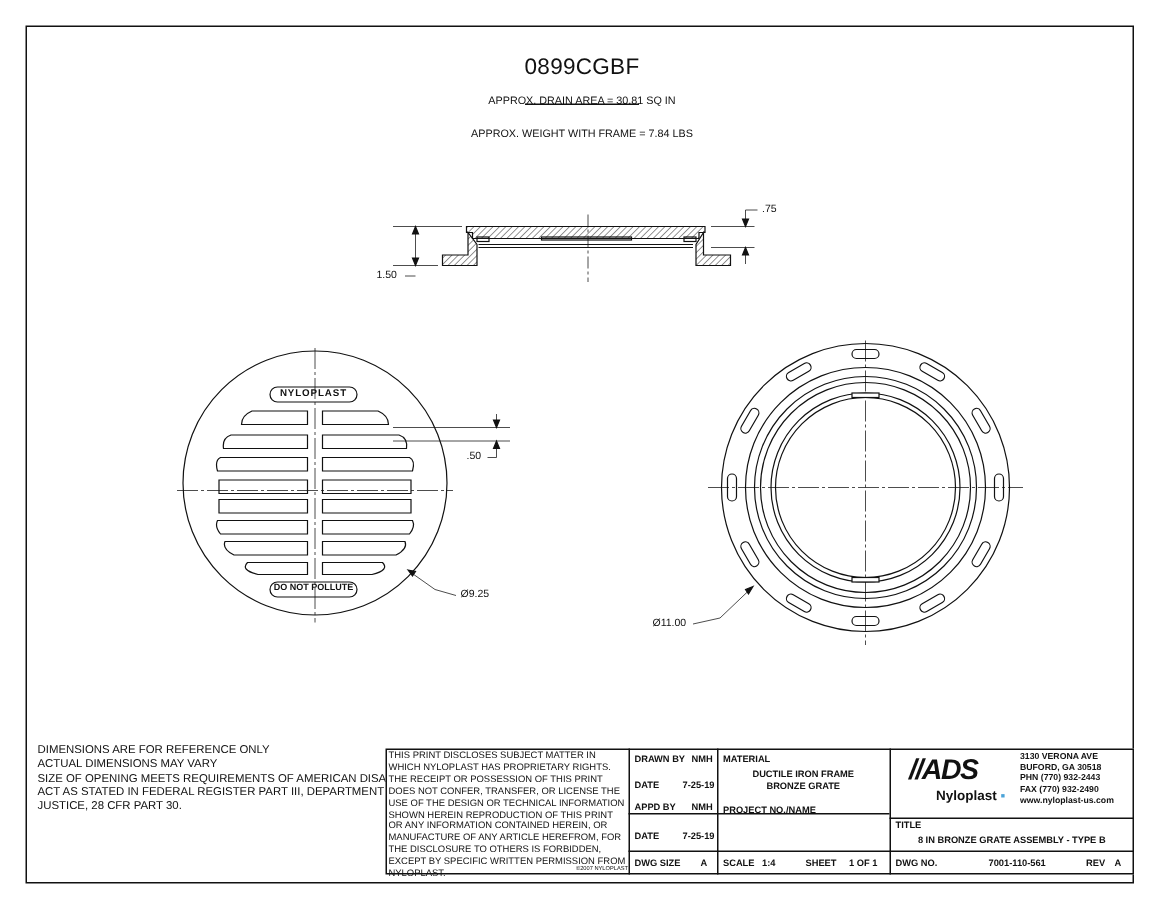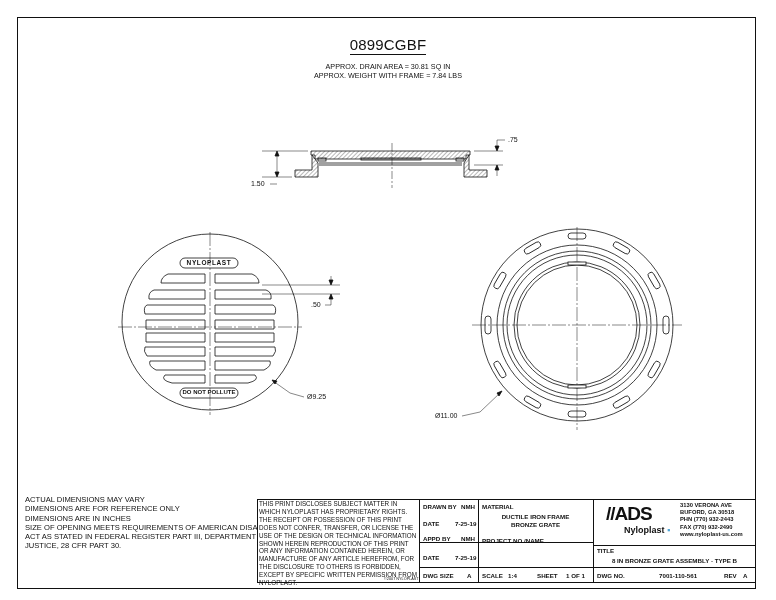--- a/index.html
+++ b/index.html
@@ -1,41 +1,41 @@
 <!DOCTYPE html>
 <html><head>
 <meta charset="utf-8">
 <style>
   html, body { margin:0; padding:0; background:#fff; }
   body { width:776px; height:600px; position:relative; overflow:hidden; font-family:"Liberation Sans", sans-serif; color:#111; }
   .sheet { position:absolute; left:17px; top:17px; width:739px; height:572px; border:1.5px solid #111; box-sizing:border-box; }
   .drawing { position:absolute; left:0; top:0; }
   .title-main { position:absolute; left:0; width:776px; top:36px; text-align:center; font-size:15px; letter-spacing:0.2px; }
-  .title-main span { border-bottom:1px solid #111; padding-bottom:1px; }
+  .title-main span { border-bottom:1px solid #111; padding-bottom:16px; }
   .subtitle { position:absolute; left:0; width:776px; text-align:center; font-size:7.2px; line-height:9px; }
   .dim { position:absolute; font-size:7px; }
   .notes { position:absolute; left:25px; top:495px; font-size:7.6px; line-height:9.3px; }
   .tb { position:absolute; top:499px; height:84px; border:1.3px solid #111; box-sizing:border-box; background:#fff; }
   .cell { position:absolute; font-size:6.2px; font-weight:bold; }
   .hline { position:absolute; height:0; border-top:1px solid #111; }
   .vline { position:absolute; width:0; border-left:1px solid #111; }
   .disclaimer { position:absolute; left:259px; top:500px; width:160px; font-size:6.3px; line-height:7.9px; }
   .copy { position:absolute; font-size:3.8px; }
-  .logo-ads { position:absolute; font-size:19px; font-weight:bold; letter-spacing:-1px; }
+  .logo-ads { position:absolute; font-size:19px; font-weight:bold; font-style:italic; letter-spacing:-1px; }
   .logo-ny { position:absolute; font-size:9px; font-weight:bold; }
   .addr { position:absolute; font-size:5.8px; font-weight:bold; line-height:7.2px; }
 </style>
 </head>
 <body>
 
 <div class="sheet"></div>
 
 <div class="title-main"><span>0899CGBF</span></div>
 <div class="subtitle" style="top:62px;">APPROX. DRAIN AREA = 30.81 SQ IN</div>
-<div class="subtitle" style="top:71px;">APPROX. WEIGHT WITH FRAME = 7.84 LBS</div>
+<div class="subtitle" style="top:84px;">APPROX. WEIGHT WITH FRAME = 7.84 LBS</div>
 
 <svg class="drawing" width="776" height="600" viewBox="0 0 776 600">
   <defs>
     <pattern id="hatch" width="3" height="3" patternUnits="userSpaceOnUse" patternTransform="rotate(45)">
       <line x1="0" y1="0" x2="0" y2="3" stroke="#111" stroke-width="0.6"></line>
     </pattern>
   </defs>
 
   <g fill="none" stroke="#111" stroke-width="0.8">
 
@@ -144,23 +144,22 @@
 
 <div class="dim" style="left:508px; top:136px;">.75</div>
 <div class="dim" style="left:251px; top:180px;">1.50</div>
 <div class="dim" style="left:185px; top:259px; font-size:6.5px; font-weight:bold; letter-spacing:0.6px; width:48px; text-align:center;">NYLOPLAST</div>
 <div class="dim" style="left:181px; top:389px; font-size:6px; font-weight:bold; width:56px; text-align:center;">DO NOT POLLUTE</div>
 <div class="dim" style="left:311px; top:301px;">.50</div>
 <div class="dim" style="left:307px; top:393px;">Ø9.25</div>
 <div class="dim" style="left:435px; top:412px;">Ø11.00</div>
 
 <div class="notes">
+  <div>DIMENSIONS ARE FOR REFERENCE ONLY</div>
   <div>ACTUAL DIMENSIONS MAY VARY</div>
-  <div>DIMENSIONS ARE FOR REFERENCE ONLY</div>
-  <div>DIMENSIONS ARE IN INCHES</div>
   <div>SIZE OF OPENING MEETS REQUIREMENTS OF AMERICAN DISABILITY</div>
   <div>ACT AS STATED IN FEDERAL REGISTER PART III, DEPARTMENT OF</div>
   <div>JUSTICE, 28 CFR PART 30.</div>
 </div>
 
 <div class="tb" style="left:257px; width:499px;"></div>
 <div class="disclaimer">THIS PRINT DISCLOSES SUBJECT MATTER IN WHICH NYLOPLAST HAS PROPRIETARY RIGHTS.  THE RECEIPT OR POSSESSION OF THIS PRINT DOES NOT CONFER, TRANSFER, OR LICENSE THE USE OF THE DESIGN OR TECHNICAL INFORMATION SHOWN HEREIN REPRODUCTION OF THIS PRINT OR ANY INFORMATION CONTAINED HEREIN, OR MANUFACTURE OF ANY ARTICLE HEREFROM, FOR THE DISCLOSURE TO OTHERS IS FORBIDDEN, EXCEPT BY SPECIFIC WRITTEN PERMISSION FROM NYLOPLAST.</div>
 <div class="copy" style="left:384px; top:577px;">©2007 NYLOPLAST</div>
 
 <div class="vline" style="left:419px; top:499px; height:84px;"></div>

